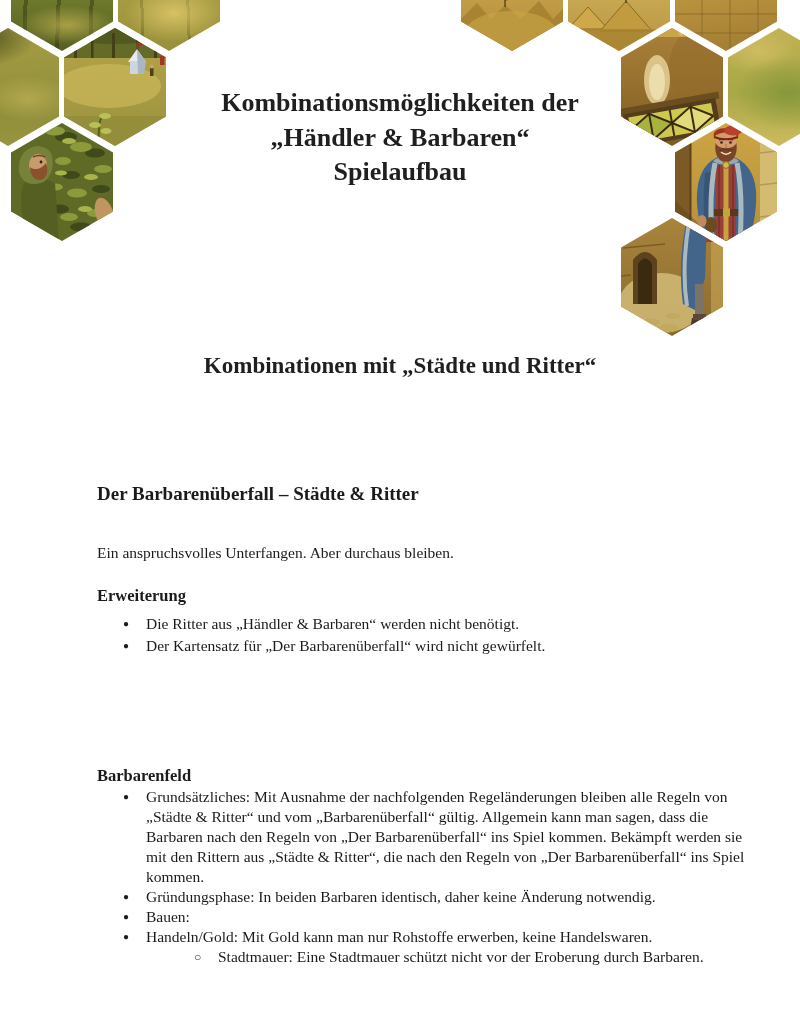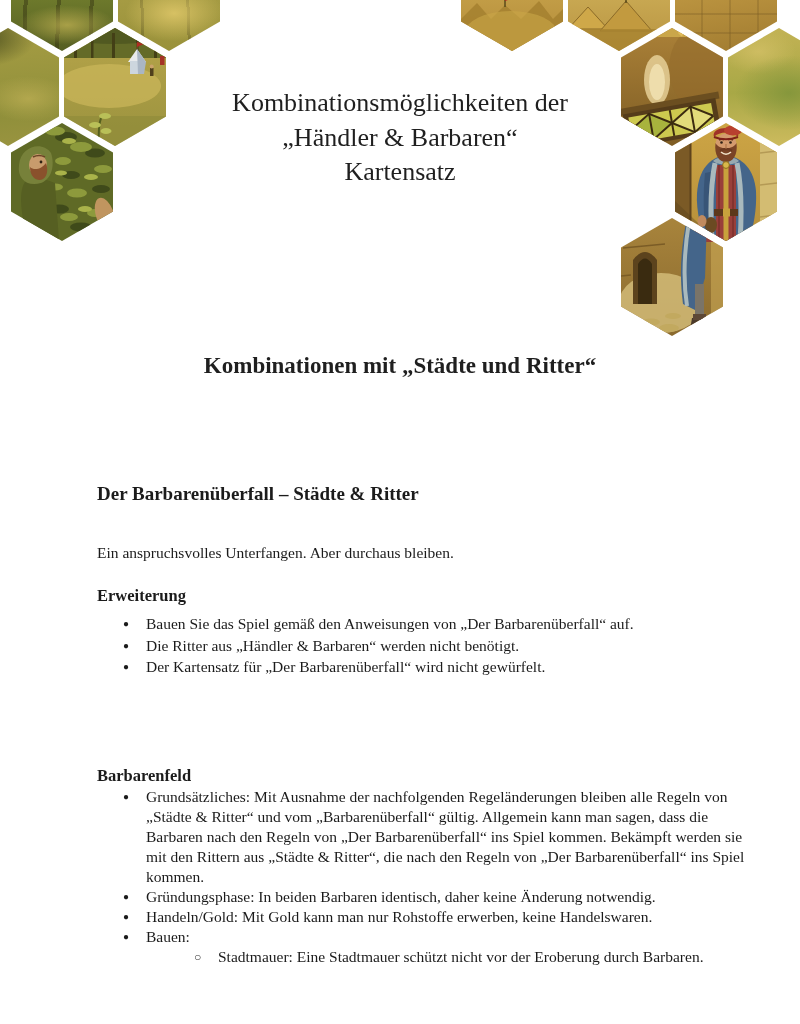--- a/index.html
+++ b/index.html
@@ -26,21 +26,21 @@
      repeating-linear-gradient(0deg, transparent 0 17px, rgba(120,90,35,.30) 17px 19px),
      repeating-linear-gradient(90deg, transparent 0 26px, rgba(110,82,30,.25) 26px 28px),
      radial-gradient(ellipse 60px 40px at 45% 30%, rgba(235,210,130,.5), transparent 75%),
      linear-gradient(170deg,#d0ab4e 0%,#b58e3c 60%,#a07b30 100%);}
   .hx-j{background:
      radial-gradient(ellipse 70px 48px at 60% 55%, rgba(128,148,58,.85), transparent 78%),
      radial-gradient(ellipse 50px 30px at 30% 20%, rgba(220,198,110,.6), transparent 75%),
      linear-gradient(#c2b254,#a8a846 55%,#cdbb5e);}
   
   .abs{position:absolute;left:0;right:0;}
-  .title{top:86px;text-align:center;font-weight:normal;font-size:26px;line-height:34.5px;color:#1f1f1f;}
+  .title{top:86px;text-align:center;font-weight:bold;font-size:26px;line-height:34.5px;color:#1f1f1f;}
   .section-h{top:353px;text-align:center;font-weight:bold;font-size:23px;color:#1f1f1f;}
   .content{position:absolute;left:97px;width:660px;margin-top:32px;}
   .sub-h{top:451px;font-weight:bold;font-size:19px;}
   .intro{top:512px;font-size:15.5px;}
   .mini-h{font-weight:bold;font-size:16.5px;}
   .setup-h{top:554px;}
   .play-h{top:734px;}
   ul.blist{margin:0;padding:0;list-style:none;font-size:15.5px;}
   .list1{top:613px;line-height:21.5px;}
   .list2{top:787px;line-height:20px;width:662px;}
@@ -283,40 +283,39 @@
         <rect x="74" y="66" width="9" height="36" fill="#7a7468"></rect>
         <path d="M71,100 L85,100 L88,112 L69,112 Z" fill="#4a392a"></path>
         <rect x="72" y="96" width="13" height="6" fill="#5d4836"></rect>
       </svg>
     </div>
   </div>
 
   <div class="abs title">
     <div>Kombinationsmöglichkeiten der</div>
     <div>„Händler &amp; Barbaren“</div>
-    <div>Kartensatz</div>
+    <div>Spielaufbau</div>
   </div>
 
   <div class="abs section-h">Kombinationen mit „Städte und Ritter“</div>
 
   <div class="content sub-h">Der Barbarenüberfall – Städte &amp; Ritter</div>
 
   <div class="content intro">Ein anspruchsvolles Unterfangen. Aber durchaus bleiben.</div>
 
   <div class="content mini-h setup-h">Erweiterung</div>
 
   <ul class="content blist list1">
-    <li><span class="b1">Bauen Sie das Spiel gemäß den Anweisungen von „Der Barbarenüberfall“ auf.</span></li>
     <li><span class="b1">Die Ritter aus „Händler &amp; Barbaren“ werden nicht benötigt.</span></li>
     <li><span class="b1">Der Kartensatz für „Der Barbarenüberfall“ wird nicht gewürfelt.</span></li>
   </ul>
 
   <div class="content mini-h play-h">Barbarenfeld</div>
 
   <ul class="content blist list2">
     <li><span class="b1">Grundsätzliches: Mit Ausnahme der nachfolgenden Regeländerungen bleiben alle Regeln von „Städte &amp; Ritter“ und vom „Barbarenüberfall“ gültig. Allgemein kann man sagen, dass die Barbaren nach den Regeln von „Der Barbarenüberfall“ ins Spiel kommen. Bekämpft werden sie mit den Rittern aus „Städte &amp; Ritter“, die nach den Regeln von „Der Barbarenüberfall“ ins Spiel kommen.</span></li>
     <li><span class="b1">Gründungsphase: In beiden Barbaren identisch, daher keine Änderung notwendig.</span></li>
+    <li><span class="b1">Bauen:</span></li>
     <li><span class="b1">Handeln/Gold: Mit Gold kann man nur Rohstoffe erwerben, keine Handelswaren.</span></li>
-    <li><span class="b1">Bauen:</span></li>
     <li class="sub"><span class="b2">Stadtmauer: Eine Stadtmauer schützt nicht vor der Eroberung durch Barbaren.</span></li>
   </ul>
 
 </div>
 
 </body></html>

